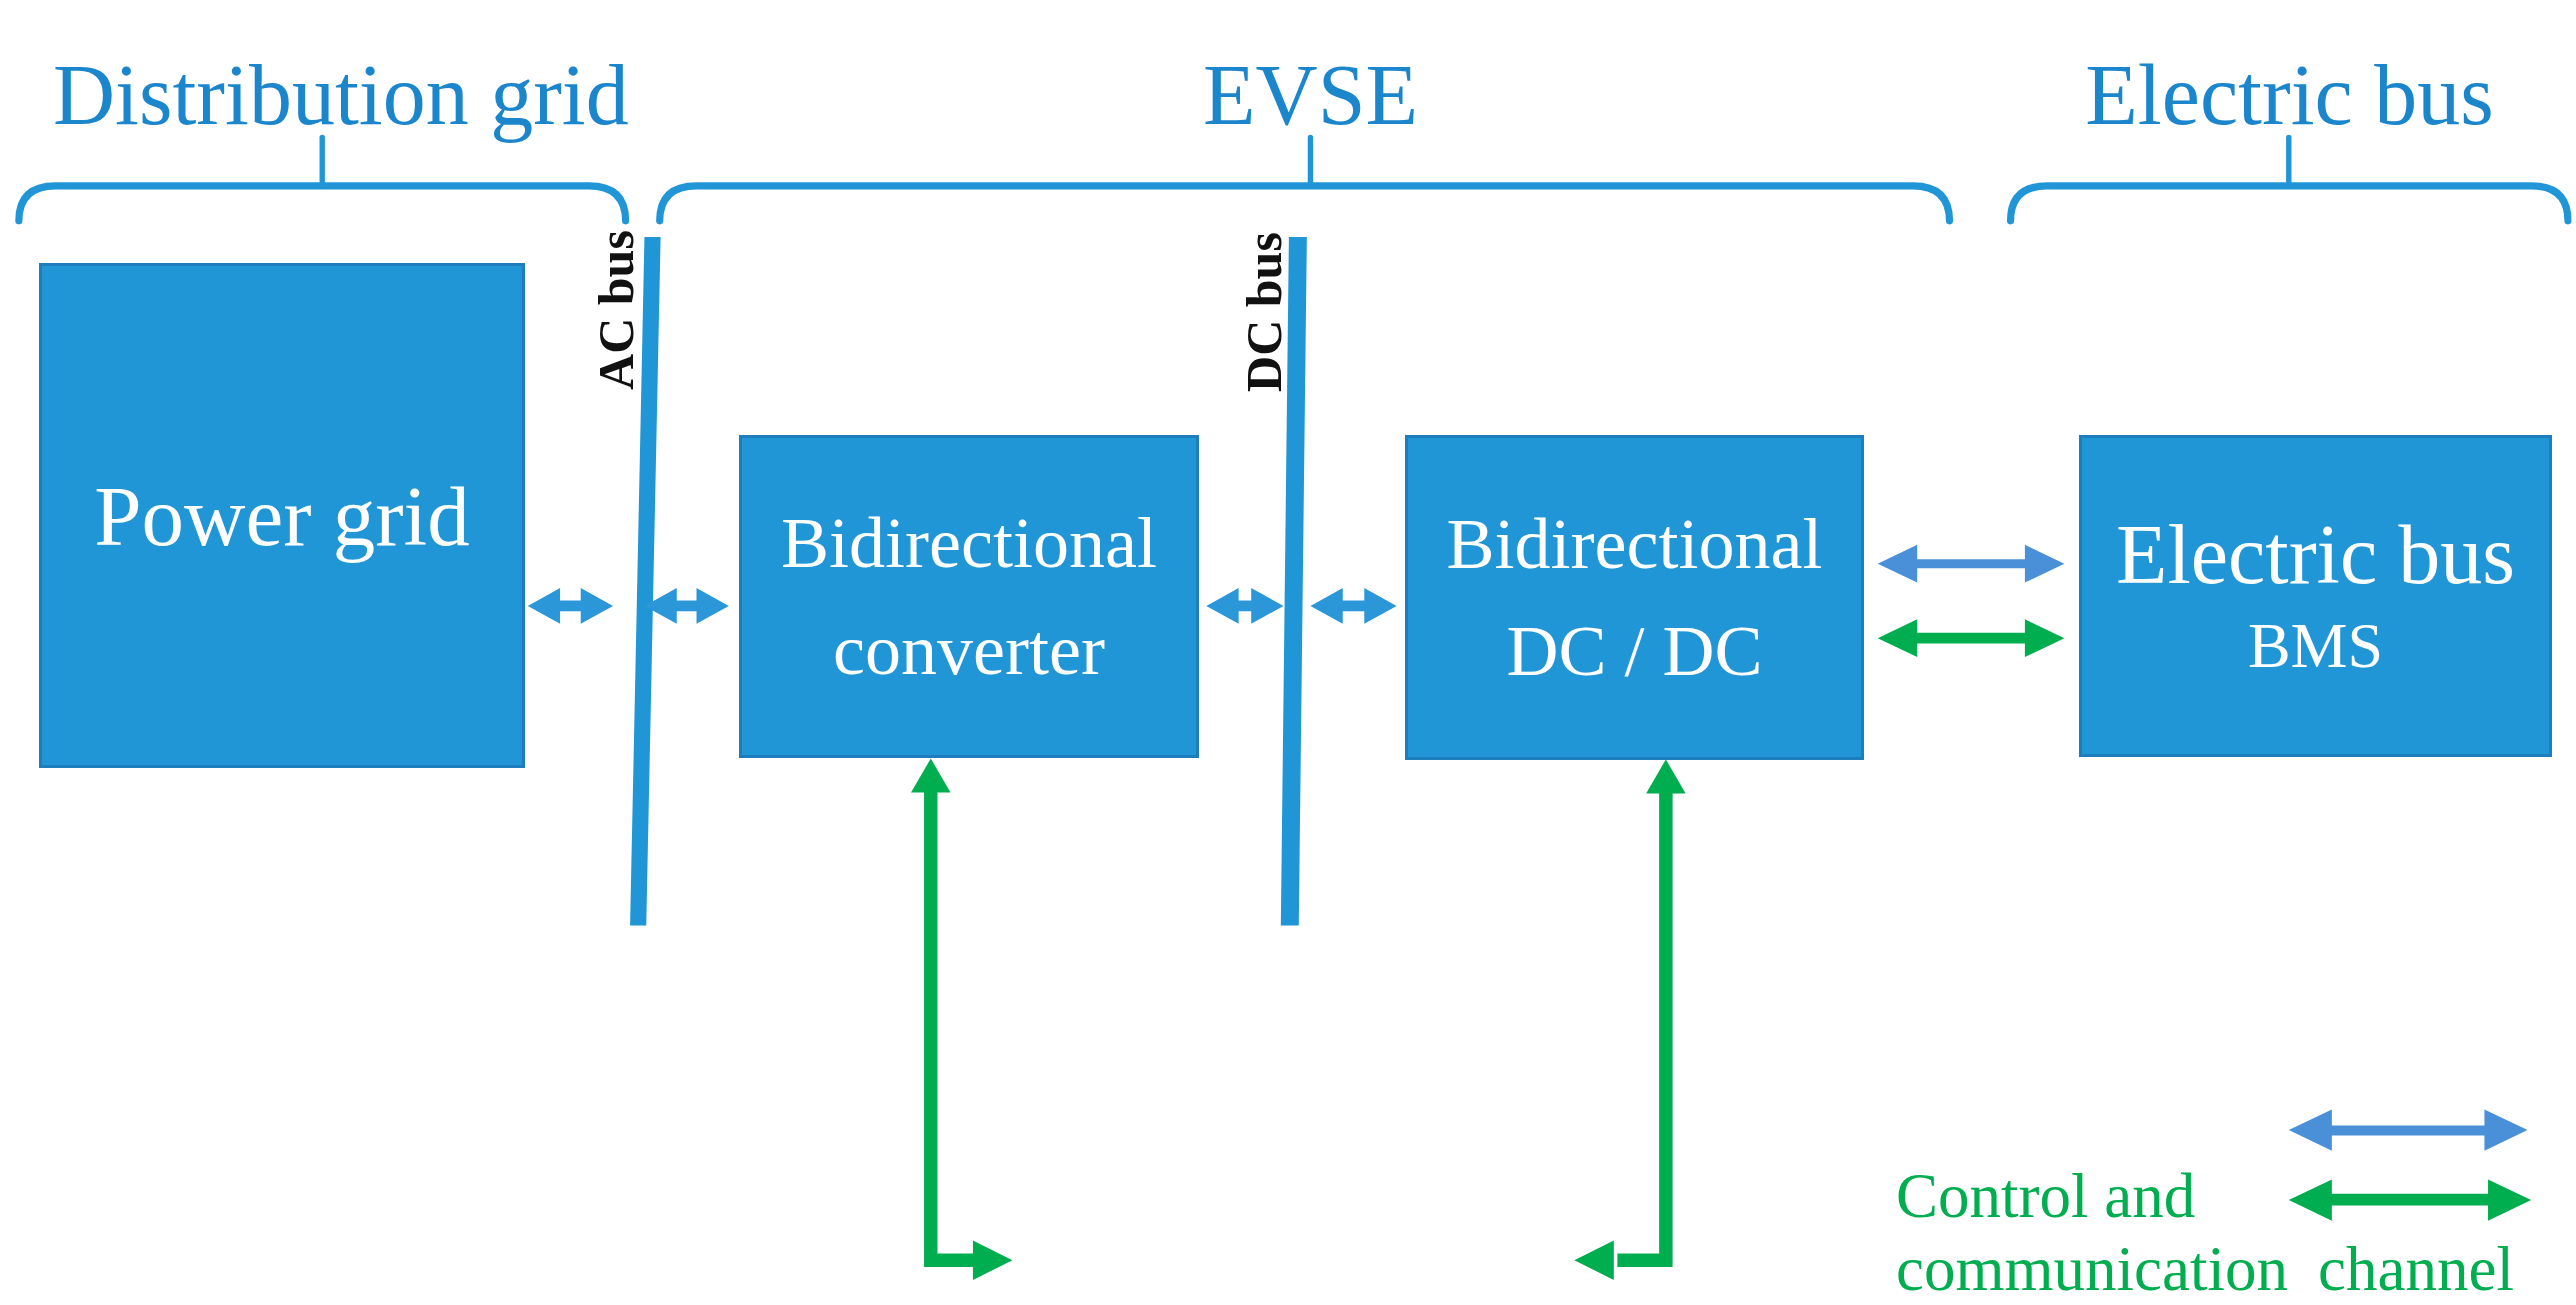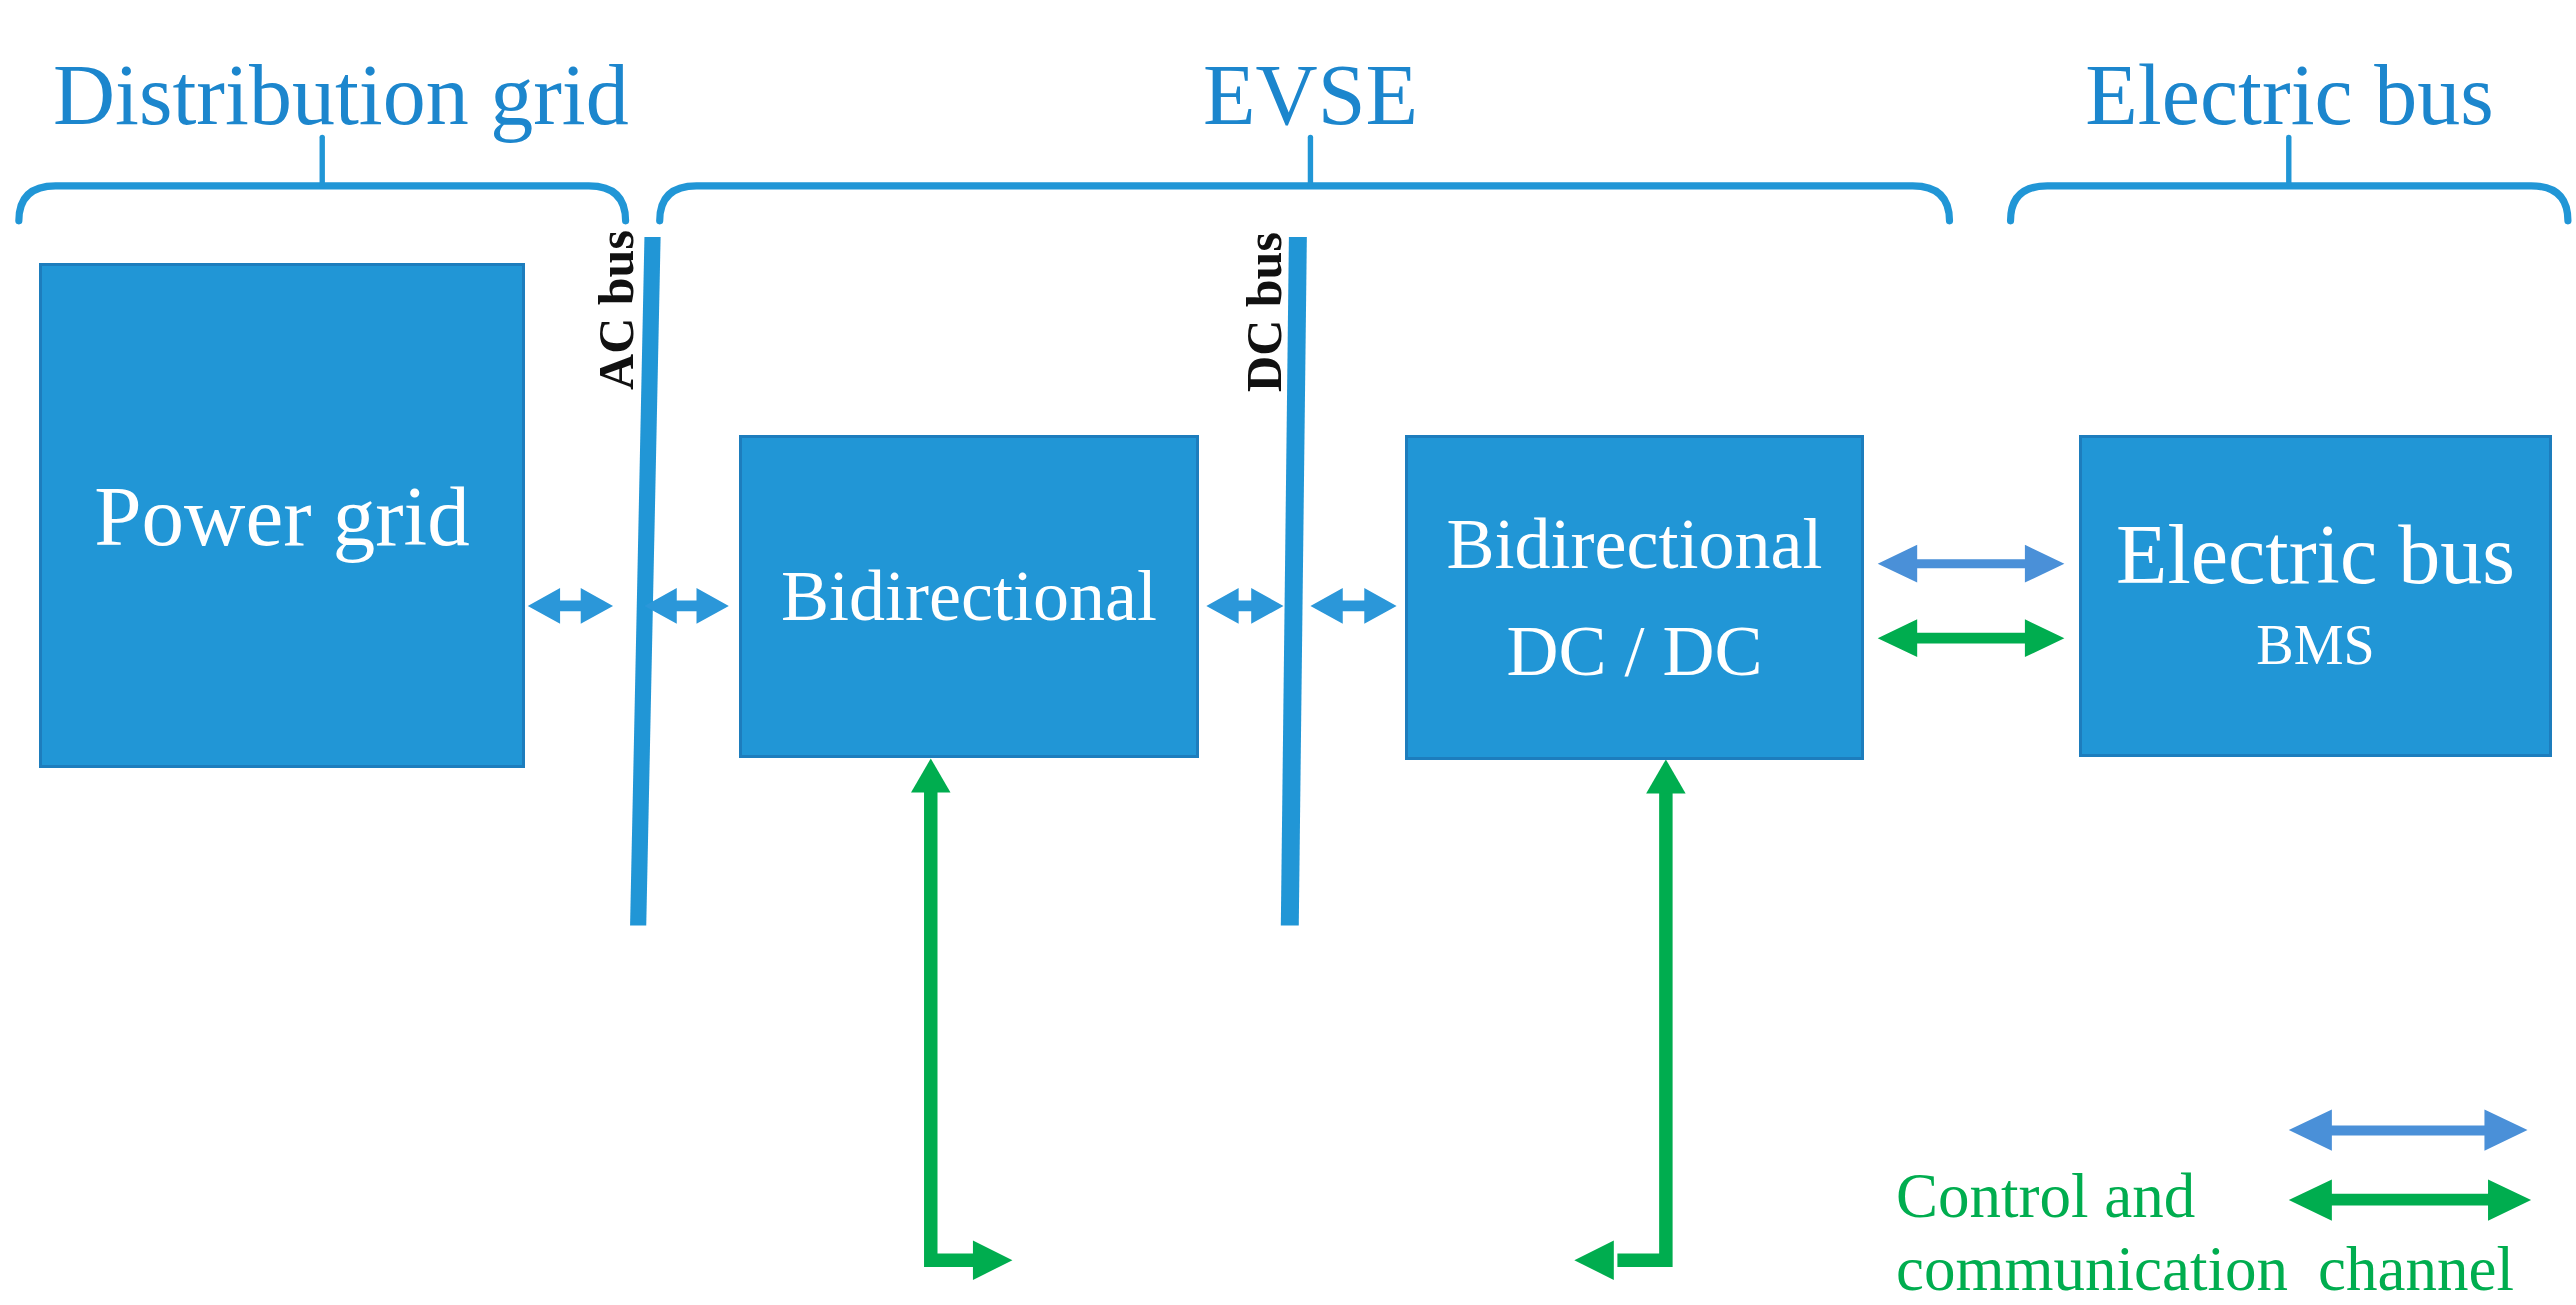--- a/index.html
+++ b/index.html
@@ -31,21 +31,21 @@
   .node{
     position:absolute;display:flex;flex-direction:column;align-items:center;justify-content:center;
     color:#ffffff;text-align:center;box-sizing:border-box;white-space:nowrap;
   }
   .node.blue{background:var(--blue-box);border:3.6px solid var(--blue-border);}
   #power-grid{left:39px;top:219px;width:486px;height:505px;font-size:85px;}
   #converter{left:739px;top:391px;width:460px;height:323px;font-size:72px;line-height:107px;}
   #charger{left:1405px;top:391px;width:459px;height:325px;font-size:72px;line-height:107px;}
   #bms{left:2079px;top:391px;width:473px;height:322px;}
   #bms .bms-line1{font-size:84px;line-height:99px;}
-  #bms .bms-line2{font-size:56px;line-height:83px;}
+  #bms .bms-line2{font-size:64px;line-height:83px;}
   #ccs{
     left:1014px;top:1135px;width:556px;height:163px;background:var(--green-box);
     font-weight:bold;font-size:65px;line-height:78px;border:none;
   }
 
   .bus-label{
     position:absolute;width:233px;height:56px;line-height:56px;text-align:center;
     font-weight:bold;font-size:50px;color:var(--label-ink);transform:rotate(-90deg);white-space:nowrap;
   }
   #ac-bus-label{left:499px;top:238px;}
@@ -127,20 +127,21 @@
   <div class="section-title" id="title-distribution-grid">Distribution grid</div>
   <div class="section-title" id="title-evse">EVSE</div>
   <div class="section-title" id="title-electric-bus">Electric bus</div>
 
   <div class="node blue" id="power-grid">
     <div>Power grid</div>
   </div>
 
   <div class="node blue" id="converter">
     <div>Bidirectional</div>
+    <div>converter</div>
   </div>
 
   <div class="node blue" id="charger">
     <div>Bidirectional</div>
     <div>DC / DC</div>
   </div>
 
   <div class="node blue" id="bms">
     <div class="bms-line1">Electric bus</div>
     <div class="bms-line2">BMS</div>

